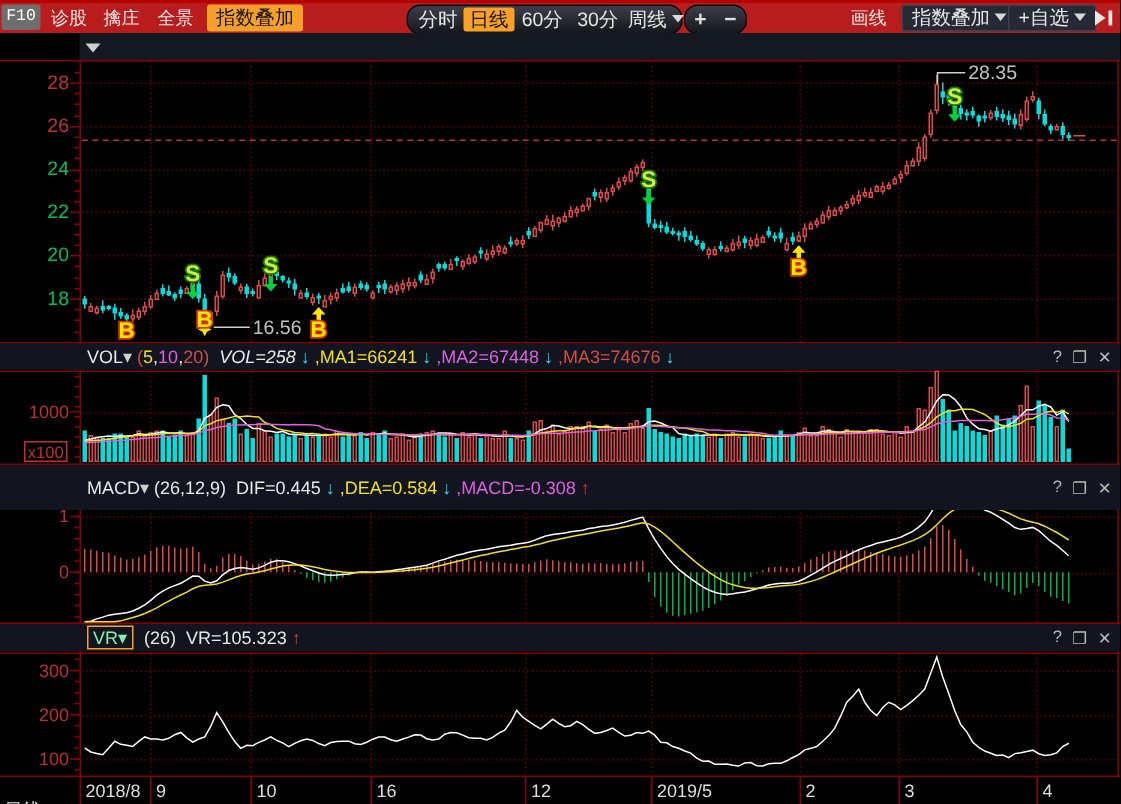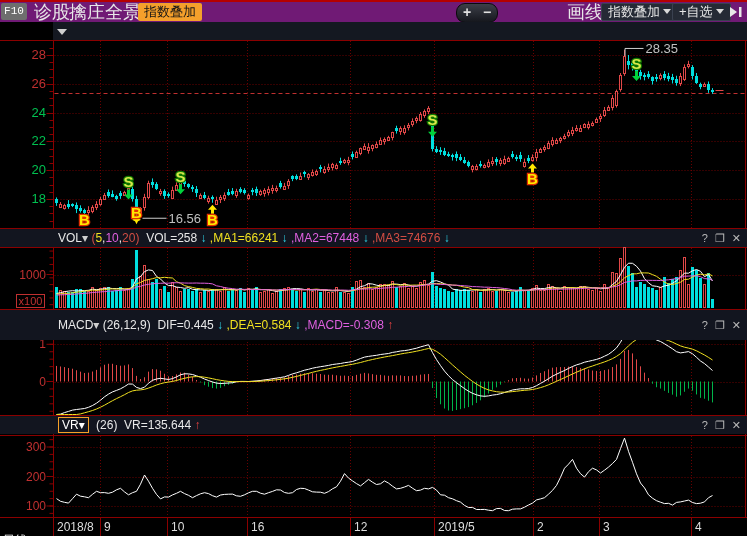--- a/index.html
+++ b/index.html
@@ -1,23 +1,23 @@
 <!DOCTYPE html>
 <html><head>
 <meta charset="utf-8">
 <style>
   html,body{margin:0;padding:0;background:#000;}
   #app{position:relative;width:747px;height:536px;background:#000;overflow:hidden;
        font-family:"Liberation Sans",sans-serif;-webkit-font-smoothing:none;}
   .abs{position:absolute;}
   
   #topline{left:0;top:0;width:747px;height:2px;background:#b50000;}
-  #toolbar{left:0;top:2px;width:747px;height:20px;background:#701a75;}
+  #toolbar{left:0;top:2px;width:747px;height:20px;background:#b91c1c;}
   .tb-item{position:absolute;top:0;height:20px;line-height:20px;color:#e8e8e8;
-           font-size:18px;white-space:nowrap;cursor:default;}
+           font-size:12px;white-space:nowrap;cursor:default;}
   #f10-btn{left:1px;top:1px;height:17px;line-height:17px;width:26px;text-align:center;
            background:#6e6e6e;color:#fff;border-radius:2px;font-size:11px;
            font-family:"Liberation Mono",monospace;}
   #stock3min-btn{left:138px;top:1px;height:18px;line-height:18px;padding:0 6px;
            background:#f5a02b;color:#151515;border-radius:2px;font-size:13px;}
   #period-pill{position:absolute;left:271px;top:1px;width:182px;height:18px;border-radius:9px;
            background:linear-gradient(#3c3f48,#15171d);border:1px solid #0a0a0c;}
   .ptab{position:absolute;top:0;height:18px;line-height:18px;color:#e6e6e6;font-size:13px;
         text-align:center;}
   .ptab.active{background:#f7a127;color:#141414;border-radius:2px;top:1px;height:16px;line-height:16px;}
@@ -57,20 +57,27 @@
 <body>
 
 <div id="app">
   <div id="topline" class="abs"></div>
   <div id="toolbar" class="abs">
     <div id="f10-btn" class="tb-item">F10</div>
     <div class="tb-item" style="left:34px">诊股</div>
     <div class="tb-item" style="left:69px">擒庄</div>
     <div class="tb-item" style="left:105px">全景</div>
     <div id="stock3min-btn" class="tb-item">指数叠加</div>
+    <div id="period-pill">
+        <div class="ptab" style="left: 6px; width: 28px;">分时</div>
+        <div class="ptab active" style="left: 37px; width: 34px;">日线</div>
+        <div class="ptab" style="left: 74px; width: 31px;">60分</div>
+        <div class="ptab" style="left: 111px; width: 31px;">30分</div>
+        <div class="ptab" style="left: 146px; width: 38px;">周线<span class="dd-arrow"></span></div>
+      </div>
     <div id="zoom-pill">
       <div class="zbtn" style="left:0">+</div>
       <div class="zbtn" style="left:20px">−</div>
     </div>
     <div class="tb-item" style="left:567px">画线</div>
     <div class="tb-btn" style="left:601px"><span>指数叠加</span><span class="dd-arrow"></span></div>
     <div class="tb-btn" style="left:672px"><span>+自选</span><span class="dd-arrow"></span></div>
     <div id="collapse-btn" class="tb-item">
       <svg width="16" height="14" style="position:static" viewBox="0 0 16 14">
           <path d="M2 2 L9 7 L2 12 Z" fill="#e8e8e8"></path>
@@ -931,21 +938,21 @@
     <div class="row">
         <span class="tok" style="color: rgb(232, 232, 232);">VOL</span>
         <span class="tok" style="color: rgb(207, 207, 207);">▾ </span>
         <span class="tok" style="color: rgb(210, 77, 67);">(</span>
         <span class="tok" style="color: rgb(240, 224, 32);">5</span>
         <span class="tok" style="color: rgb(232, 232, 232);">,</span>
         <span class="tok" style="color: rgb(224, 96, 224);">10</span>
         <span class="tok" style="color: rgb(232, 232, 232);">,</span>
         <span class="tok" style="color: rgb(210, 77, 67);">20</span>
         <span class="tok" style="color: rgb(210, 77, 67);">)</span>
-        <span class="tok" style="color: rgb(232, 232, 232);">  VOL=258 </span>
+        <span class="tok" style="color: rgb(232, 232, 232); font-style: italic;">  VOL=258 </span>
         <span class="tok" style="color: rgb(47, 213, 232); font-weight: bold;">↓</span>
         <span class="tok" style="color: rgb(240, 224, 32);"> ,MA1=66241 </span>
         <span class="tok" style="color: rgb(47, 213, 232); font-weight: bold;">↓</span>
         <span class="tok" style="color: rgb(224, 96, 224); text-align: right;"> ,MA2=67448 </span>
         <span class="tok" style="color: rgb(47, 213, 232); font-weight: bold;">↓</span>
         <span class="tok" style="color: rgb(210, 77, 67);"> ,MA3=74676 </span>
         <span class="tok" style="color: rgb(47, 213, 232); font-weight: bold;">↓</span>
       </div>
     <div class="picons">
         <span>?</span>
@@ -966,22 +973,22 @@
         <span class="tok" style="color: rgb(224, 64, 64); font-weight: bold;">↑</span>
       </div>
     <div class="picons">
         <span>?</span>
         <span>❐</span>
         <span>✕</span>
       </div>
   </div>
   <div id="vr-head" class="phead abs" style="top:416px;height:18px;">
     <div class="row">
-        <span class="tok vr-box" style="color: #ffffff;">VR▾</span>
-        <span class="tok" style="color: rgb(232, 232, 232);"> (26)  VR=135.644 </span>
+        <span class="tok vr-box" style="color: #86efac;">VR▾</span>
+        <span class="tok" style="color: rgb(232, 232, 232);"> (26)  VR=105.323 </span>
         <span class="tok" style="color: rgb(224, 64, 64); font-weight: bold;">↑</span>
       </div>
     <div class="picons">
         <span>?</span>
         <span>❐</span>
         <span>✕</span>
       </div>
   </div>
 
   <div id="xaxis" class="abs">

